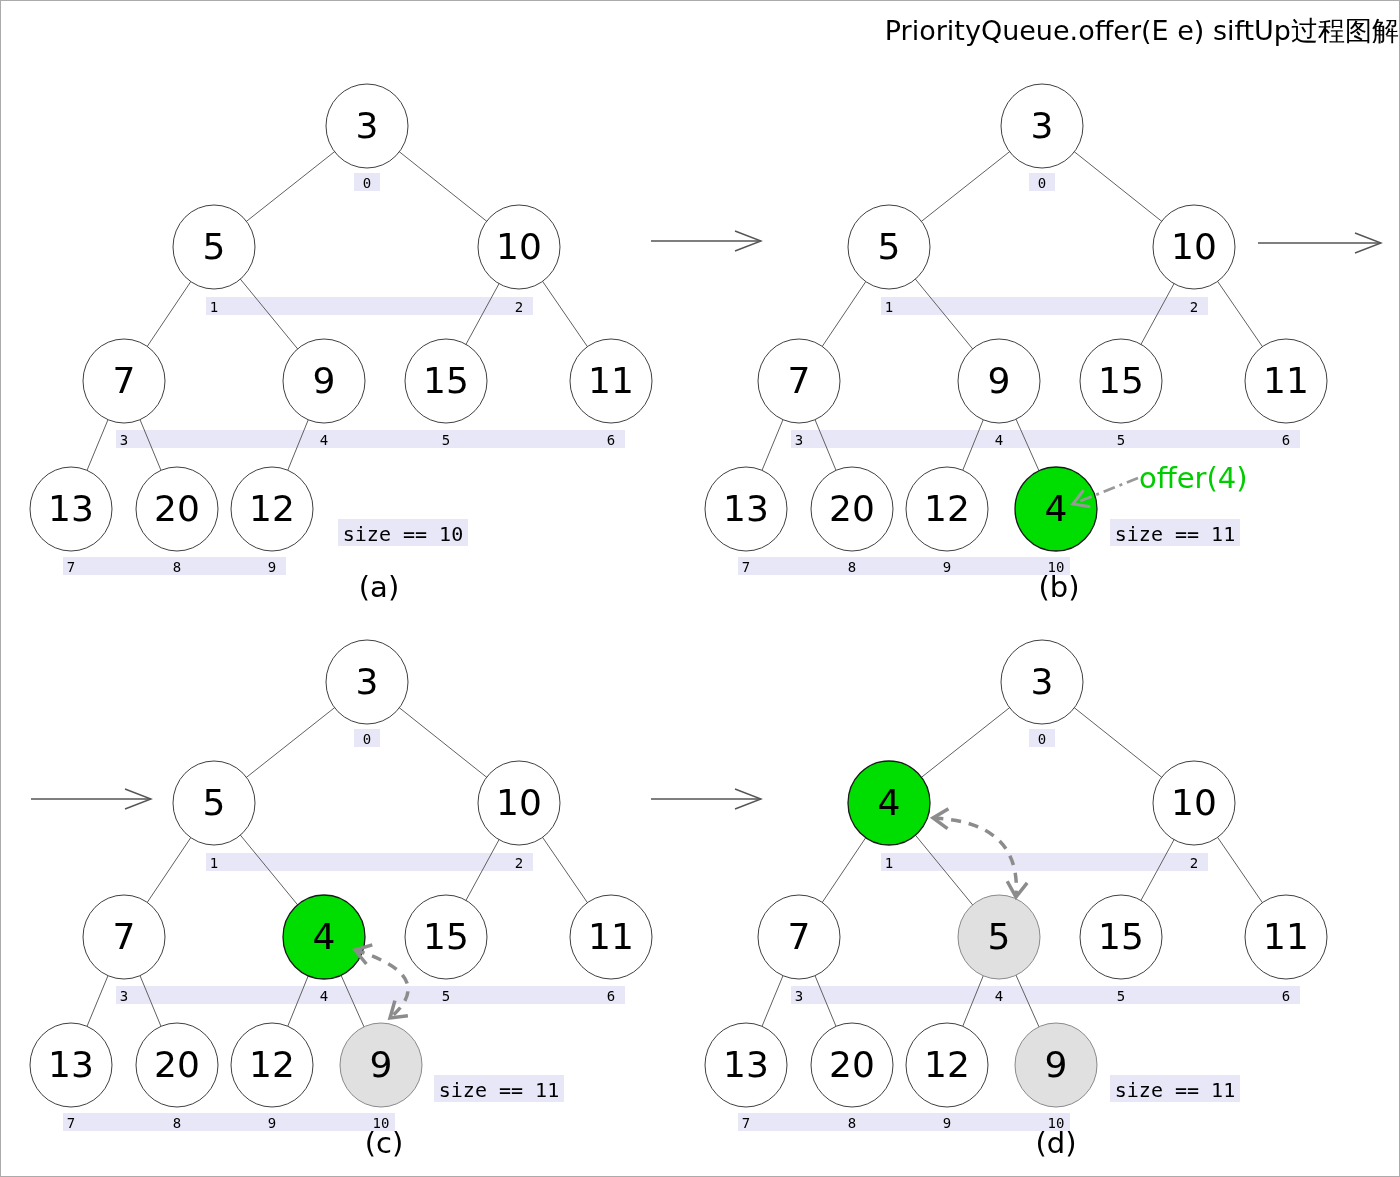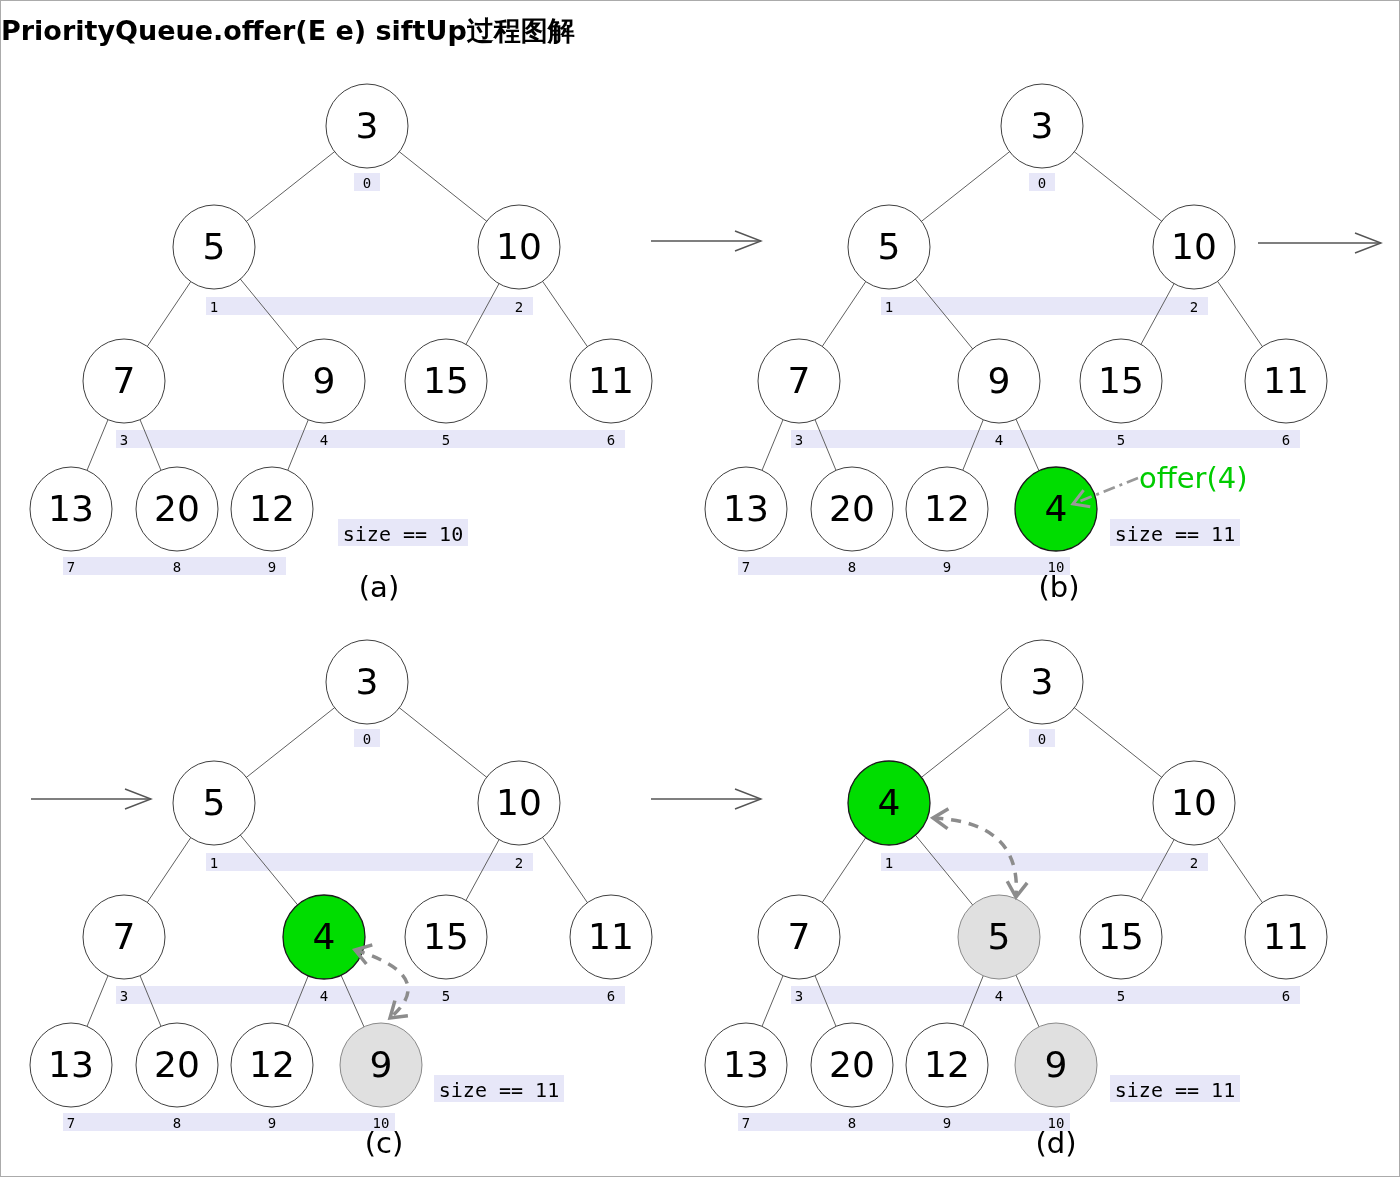--- a/index.html
+++ b/index.html
@@ -1,20 +1,20 @@
 <!DOCTYPE html>
 <html><head>
 <meta charset="utf-8">
 <style>
   html,body{margin:0;padding:0;background:#fff;}
   .canvas{position:relative;width:1400px;height:1177px;background:#fff;
           border:1px solid #ababab;box-sizing:border-box;overflow:hidden;
           font-family:"DejaVu Sans",sans-serif;}
-  .page-title{position:absolute;top:12px;left:0;right:0;margin:0;text-align:left;
-          font-family:"DejaVu Sans",sans-serif;font-size:27px;font-weight:bold;color:#000;}
+  .page-title{position:absolute;top:12px;left:0;right:0;margin:0;text-align:right;
+          font-family:"DejaVu Sans",sans-serif;font-size:27px;font-weight:normal;color:#000;}
   svg#diagram{position:absolute;left:0;top:0;}
   .nodeval{font-family:"DejaVu Sans",sans-serif;font-size:36px;}
   .idx{font-family:"DejaVu Sans Mono",monospace;font-size:14px;}
   .sizelbl{font-family:"DejaVu Sans Mono",monospace;font-size:20px;}
   .cap{font-family:"DejaVu Sans",sans-serif;font-size:29px;}
   .offer{font-family:"DejaVu Sans",sans-serif;font-size:29px;}
 </style>
 </head>
 <body>
 

